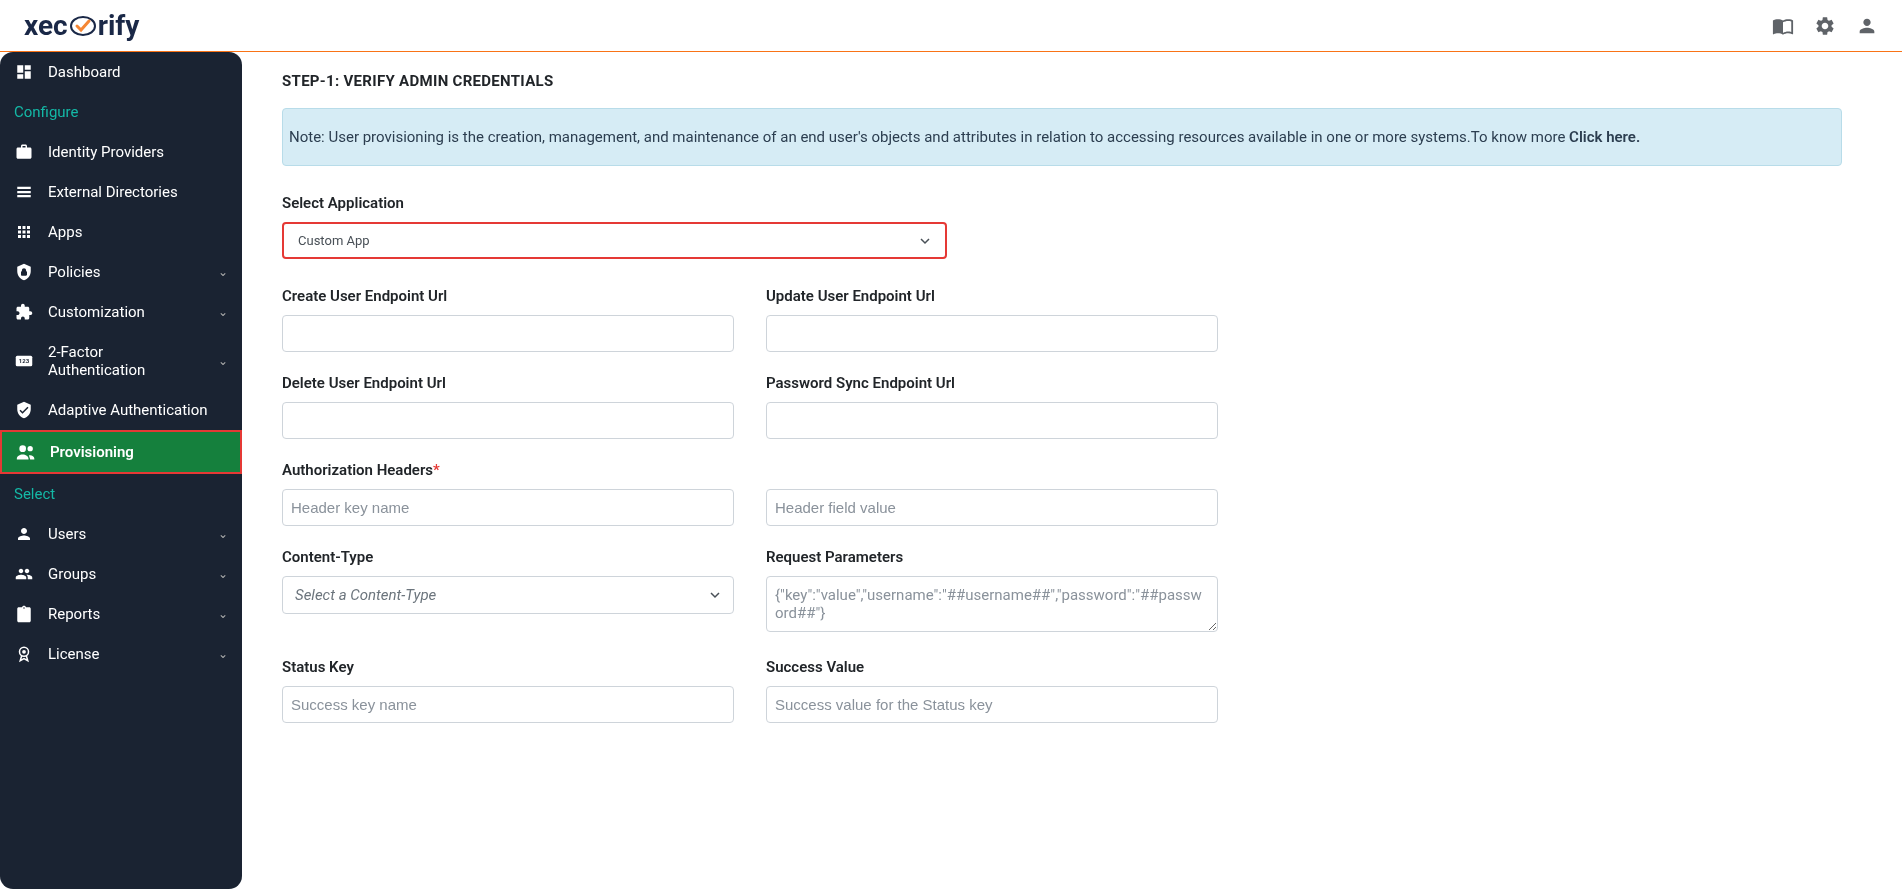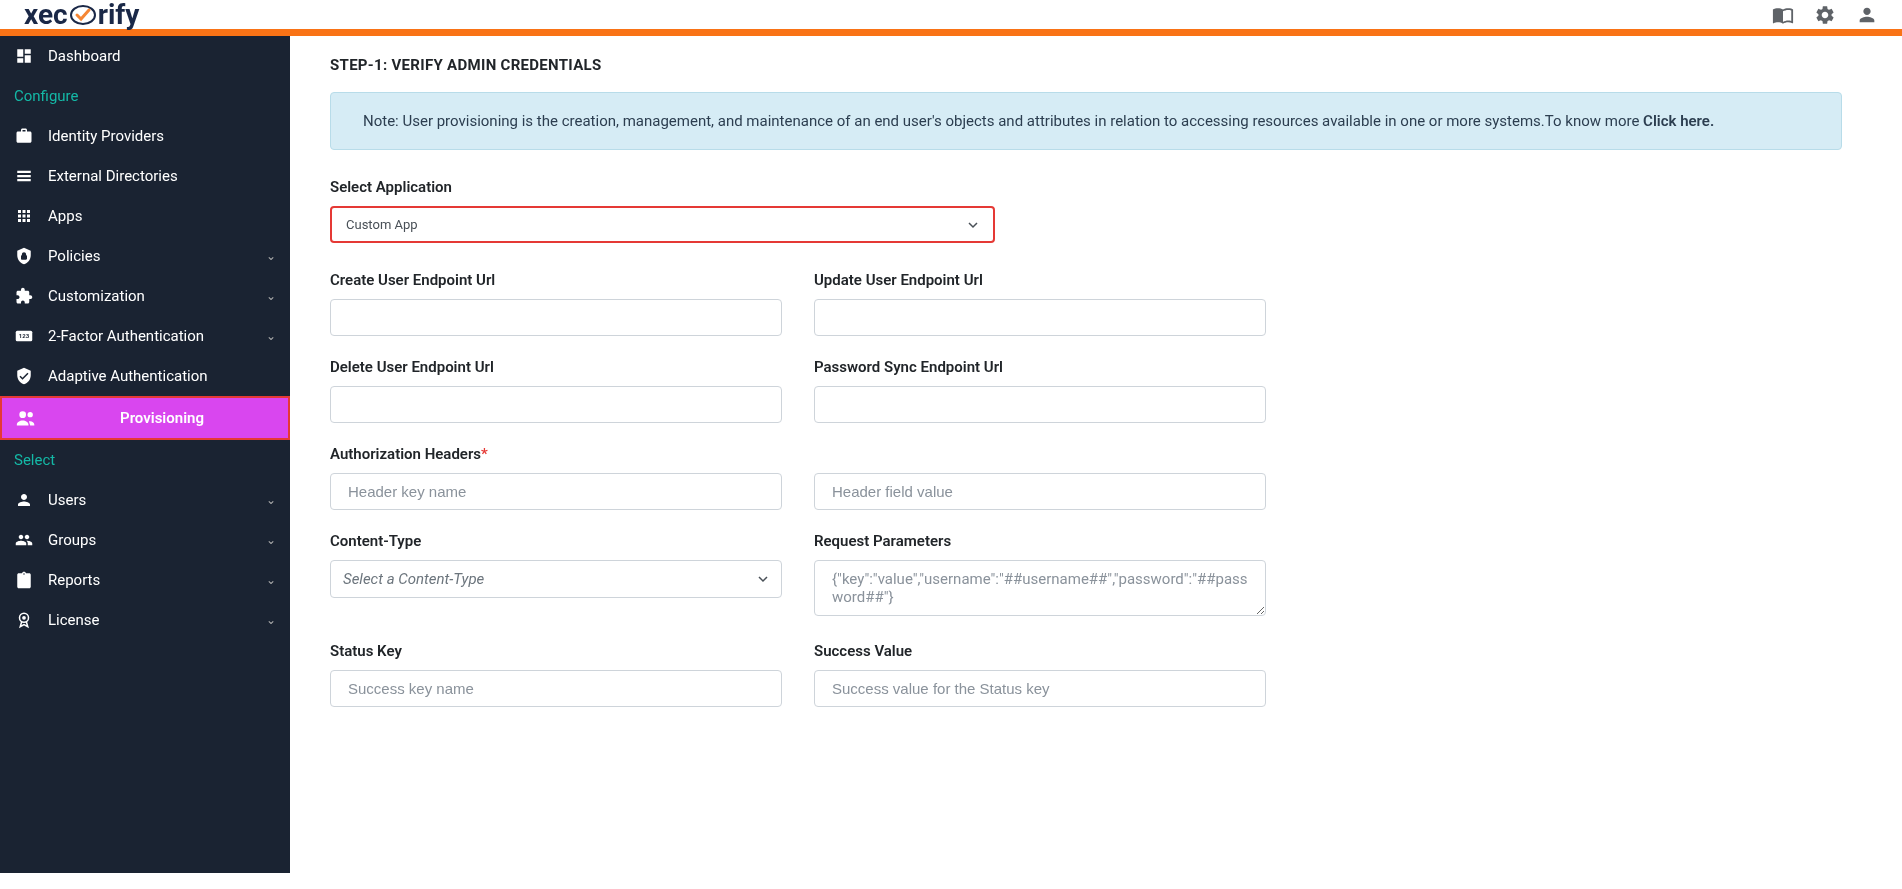--- a/index.html
+++ b/index.html
@@ -1,39 +1,39 @@
 <!DOCTYPE html>
 <html><head>
 <meta charset="utf-8">
 <style>
 * { box-sizing: border-box; margin: 0; padding: 0; }
 body { font-family: -apple-system, BlinkMacSystemFont, "Segoe UI", Roboto, sans-serif; background: #fff; color: #212529; }
-.topbar { height: 36px; display: flex; align-items: center; justify-content: space-between; padding: 0 24px; border-bottom: 7px solid #f97316; }
+.topbar { height: 52px; display: flex; align-items: center; justify-content: space-between; padding: 0 24px; border-bottom: 1px solid #f97316; }
 .logo { font-size: 28px; font-weight: 700; color: #1a2847; display: flex; align-items: center; }
 .logo .check { color: #f58634; margin: 0 2px; font-size: 24px; position: relative; }
 .topbar-icons { display: flex; gap: 20px; }
 .topbar-icons span { color: #5f6368; cursor: pointer; }
 .layout { display: flex; height: calc(100vh - 52px); }
-.sidebar { width: 290px; background: #1a2332; color: #fff; overflow-y: auto; flex-shrink: 0; }
+.sidebar { width: 242px; background: #1a2332; color: #fff; overflow-y: auto; flex-shrink: 0; border-radius: 13px; }
 .side-item { display: flex; align-items: center; padding: 11px 14px; cursor: pointer; font-size: 15px; gap: 14px; }
 .side-item .ico { width: 20px; display: flex; align-items: center; justify-content: center; }
 .side-item .lbl { flex: 1; }
 .side-item .chev { font-size: 12px; color: #aaa; }
 .side-header { padding: 11px 14px; color: #14b8a6; font-size: 15px; }
-.side-active { border: 2px solid #e53935; background: #d946ef; font-weight: 600; text-align: center; }
+.side-active { border: 2px solid #e53935; background: #15803d; font-weight: 600; }
 .main { flex: 1; overflow-y: auto; padding: 20px 60px 20px 40px; }
 .step-title { font-weight: 700; font-size: 15px; letter-spacing: 0.3px; color: #212529; margin-bottom: 18px; }
-.note-box { background: #d6ecf5; border: 1px solid #b8dce9; border-radius: 4px; padding: 16px 32px; font-size: 15px; color: #2c3e50; margin-bottom: 28px; line-height: 1.6; }
+.note-box { background: #d6ecf5; border: 1px solid #b8dce9; border-radius: 4px; padding: 16px 6px; font-size: 15px; color: #2c3e50; margin-bottom: 28px; line-height: 1.6; }
 .note-box a { color: #2c3e50; font-weight: 600; text-decoration: none; }
 .fld-label { font-weight: 600; font-size: 15px; margin-bottom: 10px; color: #212529; }
 .req { color: #e53935; }
 .select-app { border: 2px solid #e53935; border-radius: 4px; padding: 9px 14px; width: 665px; display: flex; align-items: center; justify-content: space-between; font-size: 13px; color: #495057; margin-bottom: 28px; cursor: pointer; }
 .row2 { display: flex; gap: 32px; margin-bottom: 22px; }
 .col { flex: 0 0 452px; }
-.inp { width: 100%; border: 1px solid #ced4da; border-radius: 4px; padding: 9px 17px; font-size: 15px; color: #495057; }
+.inp { width: 100%; border: 1px solid #ced4da; border-radius: 4px; padding: 9px 8px; font-size: 15px; color: #495057; }
 .inp::placeholder { color: #8a929b; }
 textarea.inp { resize: both; height: 56px; font-family: inherit; }
 .sel { width: 100%; border: 1px solid #ced4da; border-radius: 4px; padding: 9px 12px; font-size: 15px; color: #6c757d; display: flex; justify-content: space-between; align-items: center; cursor: pointer; font-style: italic; }
 svg { display: block; }
 </style>
 </head>
 <body>
 
 <div class="topbar">
   <div class="logo">

